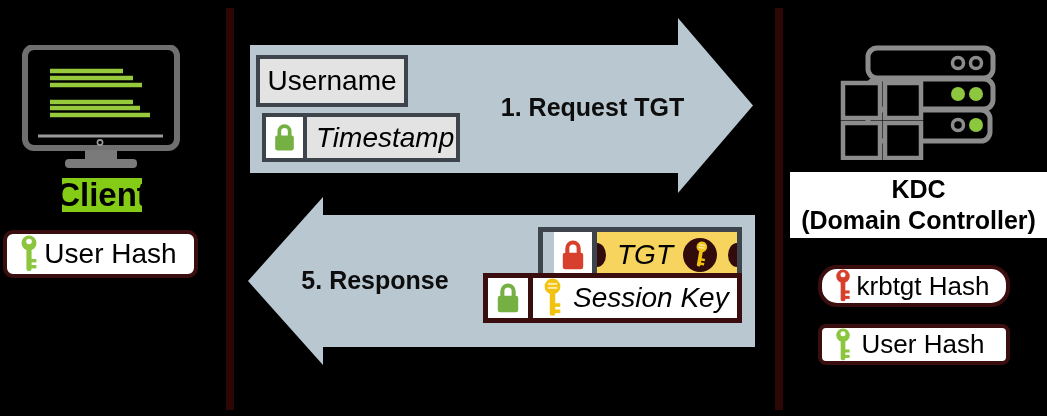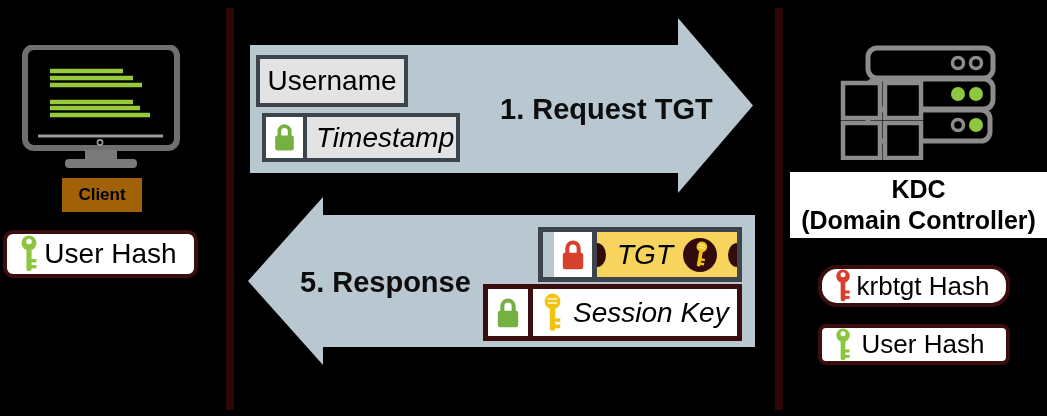--- a/index.html
+++ b/index.html
@@ -6,21 +6,21 @@
   #canvas{
     position:relative;width:1047px;height:416px;background:#000;overflow:hidden;
     font-family:"Liberation Sans",sans-serif;color:#000;
   }
   .abs{position:absolute;}
   
   .divider{position:absolute;top:8px;width:8px;height:402px;background:#2d0606;}
   
   #arrow-layer{position:absolute;left:0;top:0;width:1047px;height:416px;}
   
-  .arrow-label{position:absolute;font-weight:bold;font-size:29px;color:#0d0d0d;text-align:center;white-space:nowrap;}
+  .arrow-label{position:absolute;font-weight:bold;font-size:25px;color:#0d0d0d;text-align:center;white-space:nowrap;}
   
   .slate-box{
     position:absolute;box-sizing:border-box;border:4px solid #3d444b;background:#e3e3e3;
     display:flex;align-items:center;justify-content:center;font-size:28px;white-space:nowrap;
   }
   .compound{position:absolute;box-sizing:border-box;display:flex;align-items:stretch;font-style:italic;}
   .compound .lock-cell{background:#fff;display:flex;align-items:center;justify-content:center;flex:0 0 auto;}
   .compound .text-cell{flex:1;display:flex;align-items:center;font-size:28px;white-space:nowrap;}
   #timestamp-compound{border:4px solid #3d444b;}
   #timestamp-compound .lock-cell{width:37px;border-right:4px solid #3d444b;}
@@ -35,22 +35,22 @@
   .notch{position:absolute;top:50%;width:18px;height:24px;background:#320c0c;border-radius:50%;transform:translateY(-50%);}
   .notch.left{left:-9px;}
   .notch.right{right:-9px;}
   .key-circle{width:34px;height:34px;border-radius:50%;background:#320c0c;display:flex;align-items:center;justify-content:center;flex:0 0 auto;}
   
   #session-compound{border:5px solid #3a0e0e;}
   #session-compound .lock-cell{width:40px;border-right:5px solid #3a0e0e;}
   #session-compound .text-cell{background:#fff;padding-left:9px;gap:10px;}
   
   #client-label{
-    position:absolute;left:62px;top:178px;width:80px;height:34px;background:#a16207;
-    font-weight:bold;font-size:17px;display:flex;align-items:center;justify-content:center;white-space:nowrap;
+    position:absolute;left:62px;top:178px;width:80px;height:34px;background:#84cc16;
+    font-weight:bold;font-size:33px;display:flex;align-items:center;justify-content:center;white-space:nowrap;
   }
   #kdc-label{
     position:absolute;left:790px;top:172px;width:257px;height:66px;background:#fff;
     font-weight:bold;font-size:25px;text-align:center;line-height:31px;
     display:flex;flex-direction:column;justify-content:center;white-space:nowrap;
   }
   
   .hash-badge{
     position:absolute;box-sizing:border-box;background:#fff;border:4px solid #3a0e0e;border-radius:10px;
     display:flex;align-items:center;padding:0 12px;
@@ -142,21 +142,21 @@
           <rect x="5.5" y="4.6" width="9" height="2" fill="#fbe9a4"></rect>
           <rect x="5.5" y="8.4" width="9" height="2" fill="#fbe9a4"></rect>
           <rect x="7.4" y="14" width="5.2" height="22" rx="2" fill="currentColor"></rect>
           <rect x="11" y="24" width="6.4" height="3.4" fill="currentColor"></rect>
           <rect x="11" y="30" width="6.4" height="3.4" fill="currentColor"></rect>
         </svg>
       </div>
     </div>
   </div>
 
-  <div class="compound" id="session-compound" style="left:483px;top:284px;width:259px;height:57px">
+  <div class="compound" id="session-compound" style="left:483px;top:273px;width:259px;height:50px">
     <div class="lock-cell">
       <svg width="30" height="34" viewBox="0 0 26 30" style="color:#74b042">
         <path d="M8 14 V9 a5 5 0 0 1 10 0 V14" fill="none" stroke="currentColor" stroke-width="3.6"></path>
         <rect x="4" y="13" width="18" height="14.5" rx="2" fill="currentColor"></rect>
       </svg>
     </div>
     <div class="text-cell">
       <svg width="21" height="40" viewBox="0 0 20 38" style="color:#f2c211">
         <circle cx="10" cy="8" r="7.5" fill="currentColor"></circle>
         <rect x="5.5" y="4.6" width="9" height="2" fill="#fbe9a4"></rect>

